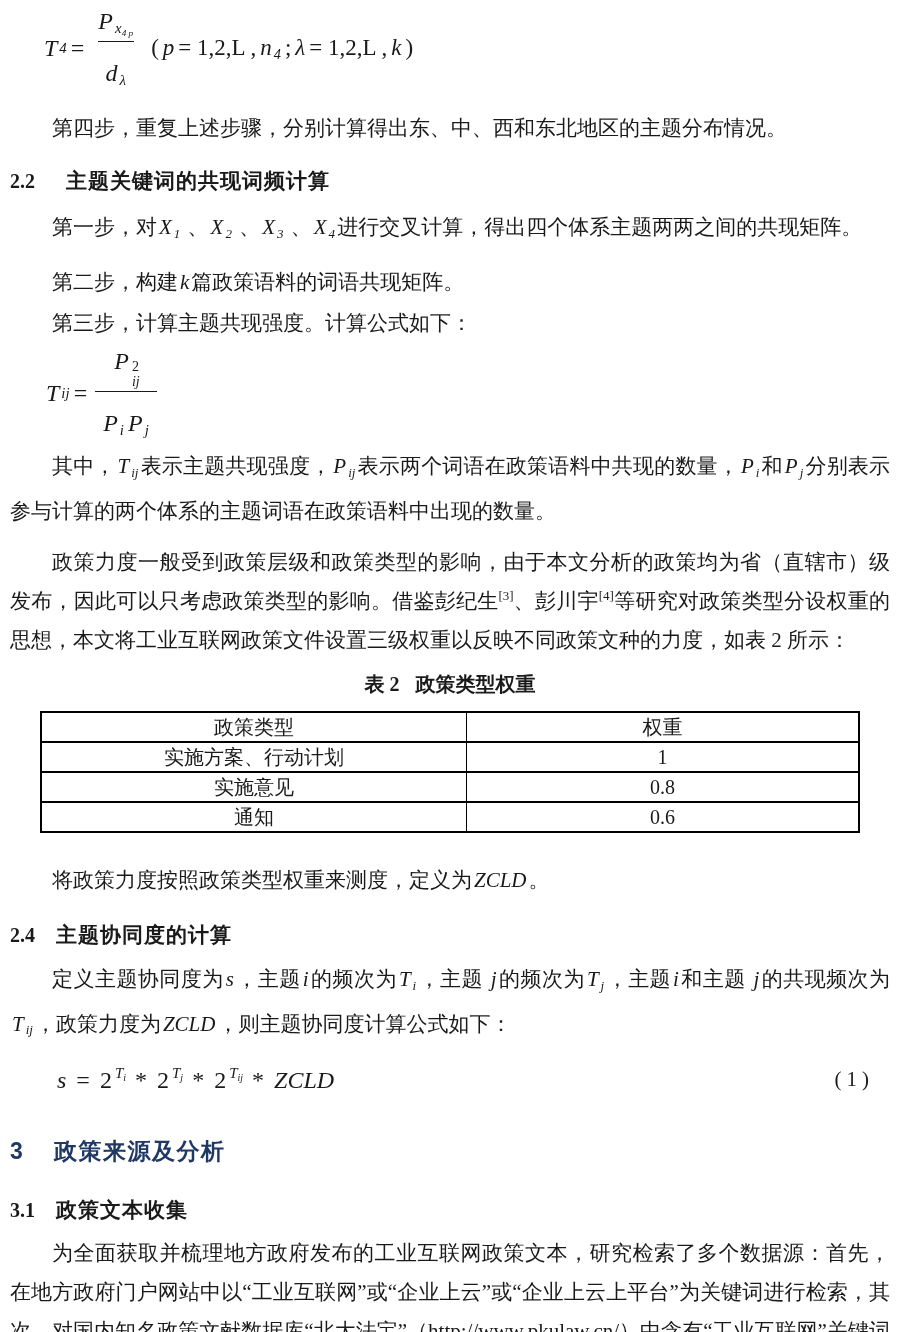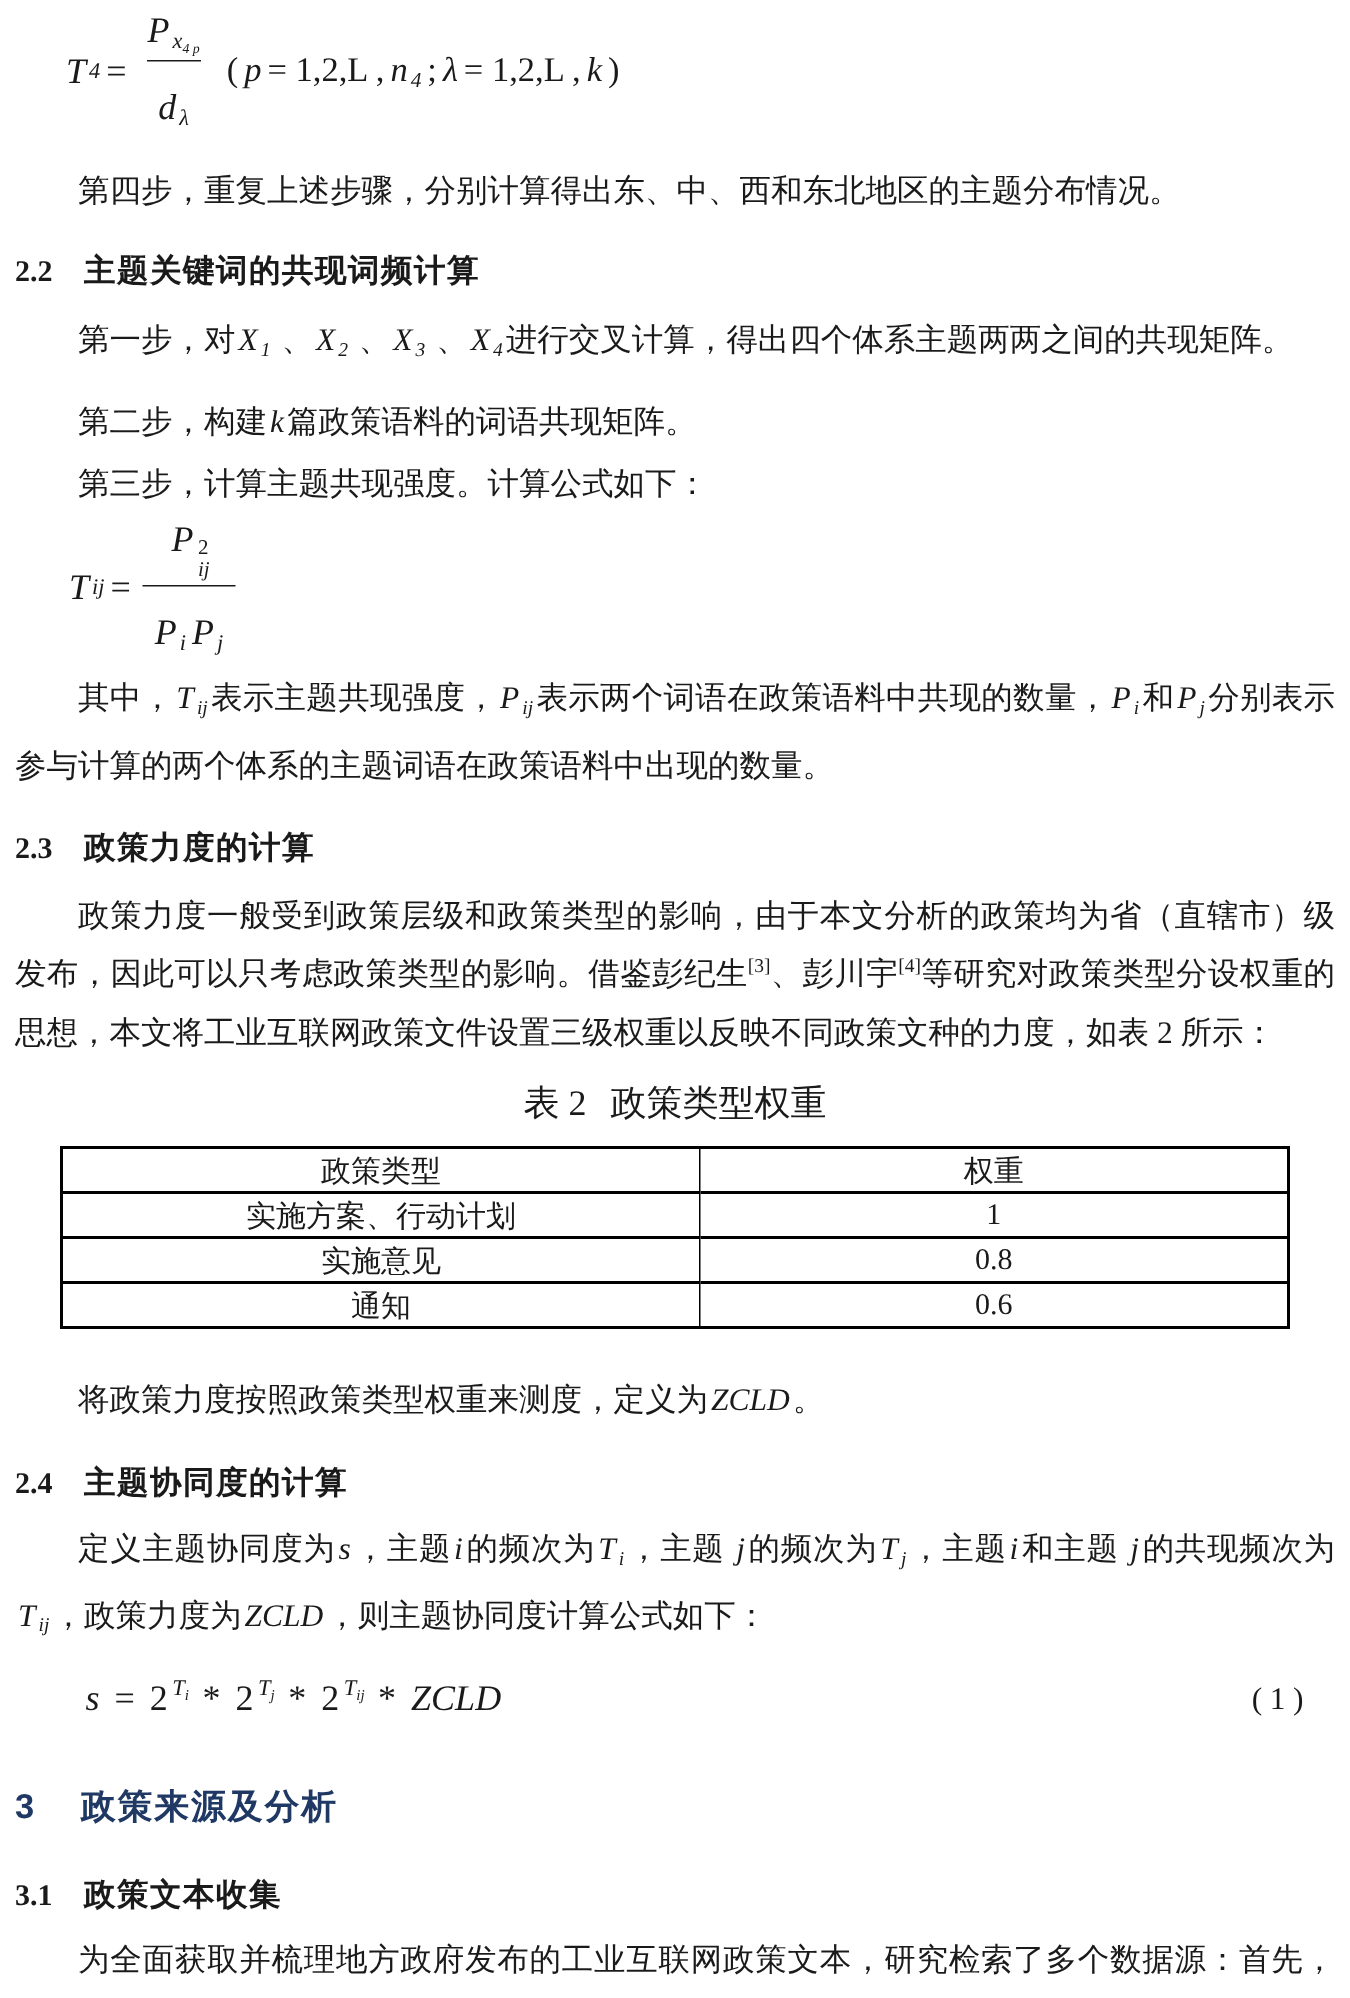--- a/index.html
+++ b/index.html
@@ -61,21 +61,21 @@
   .stack .stk-sup { font-style: normal; }
   .stack .stk-sub { font-style: italic; }
 
   .ex { font-size: 15px; font-style: italic; vertical-align: 10px; margin: 0 1px; }
   .exsb { font-size: 10px; font-style: italic; vertical-align: -3px; }
   .f3-row { display: flex; justify-content: space-between; align-items: center; }
   .eqnum { font-style: normal; font-size: 21px; letter-spacing: 5px; margin-right: 16px; }
 
   
   .tbl-caption {
-    text-align: center; font-weight: normal; font-size: 24px;
+    text-align: center; font-weight: bold; font-size: 20px;
     font-family: "Liberation Serif", "DejaVu Serif", serif;
   }
   .tbl-caption .cap-label { margin-right: 16px; }
   table.w-table {
     width: 820px; margin: 0 auto; border-collapse: collapse;
     border: 2px solid #000; font-size: 20px;
   }
   table.w-table td {
     border: 1px solid #000; border-bottom-width: 2px;
     text-align: center; height: 28px; padding: 0 4px;
@@ -98,21 +98,21 @@
         <span class="num"><span class="var">P</span><span class="sb"><span>x</span><span class="sb2">4 p</span></span></span>
         <span class="den"><span class="var">d</span><span class="sb">λ</span></span>
       </span>
       <span class="cond">
         <span class="op">(</span><span class="var">p</span><span class="op">= 1,2,L ,</span><span class="var">n</span><span class="sb">4</span><span class="op">;</span><span class="var">λ</span><span class="op">= 1,2,L ,</span><span class="var">k</span><span class="op">)</span>
       </span>
     </div>
 
     <p class="body indent" style="margin-top:24px; line-height:30px;">第四步，重复上述步骤，分别计算得出东、中、西和东北地区的主题分布情况。</p>
 
-    <div class="h2" style="margin-top:13px;">
+    <div class="h2" style="margin-top:13px;gap:10px;">
       <span class="hnum">2.2</span>
       <span class="htitle">主题关键词的共现词频计算</span>
     </div>
 
     <p class="body indent" style="margin-top:12px; line-height:40px;"><span class="run">第一步，对</span><span class="var">X</span><span class="sb">1</span><span class="run"> 、</span><span class="var">X</span><span class="sb">2</span><span class="run"> 、</span><span class="var">X</span><span class="sb">3</span><span class="run"> 、</span><span class="var">X</span><span class="sb">4</span><span class="run">进行交叉计算，得出四个体系主题两两之间的共现矩阵。</span></p>
     <p class="body indent" style="margin-top:10px; line-height:36px;"><span class="run">第二步，构建</span><span class="var">k</span><span class="run">篇政策语料的词语共现矩阵。</span></p>
     <p class="body indent" style="margin-top:4px; line-height:38px;">第三步，计算主题共现强度。计算公式如下：</p>
 
     <div class="formula" style="margin:6px 0 0 34px;">
       <span class="var">T</span>
@@ -122,24 +122,20 @@
         <span class="num"><span class="var">P</span><span class="stack">
               <span class="stk-sup">2</span>
               <span class="stk-sub">ij</span>
             </span></span>
         <span class="den"><span class="var">P</span><span class="sb">i</span><span class="var">P</span><span class="sb">j</span></span>
       </span>
     </div>
 
     <p class="body indent lh-lg" style="margin-top:8px;"><span class="run">其中，</span><span class="var">T</span><span class="sb">ij</span><span class="run">表示主题共现强度，</span><span class="var">P</span><span class="sb">ij</span><span class="run">表示两个词语在政策语料中共现的数量，</span><span class="var">P</span><span class="sb">i</span><span class="run">和</span><span class="var">P</span><span class="sb">j</span><span class="run">分别表示参与计算的两个体系的主题词语在政策语料中出现的数量。</span></p>
 
-    <div class="h2" style="margin-top:10px;">
-      <span class="hnum">2.3</span>
-      <span class="htitle">政策力度的计算</span>
-    </div>
 
     <p class="body indent" style="margin-top:12px;"><span class="run">政策力度一般受到政策层级和政策类型的影响，由于本文分析的政策均为省（直辖市）级发布，因此可以只考虑政策类型的影响。借鉴彭纪生</span><span class="supref">[3]</span><span class="run">、彭川宇</span><span class="supref">[4]</span><span class="run">等研究对政策类型分设权重的思想，本文将工业互联网政策文件设置三级权重以反映不同政策文种的力度，如表 2 所示：</span></p>
 
     <div class="tbl-caption" style="margin-top:11px;">
       <span class="cap-label">表 2</span><span>政策类型权重</span>
     </div>
 
     <table class="w-table" style="margin-top:13px;">
       <tbody>
           <tr>

